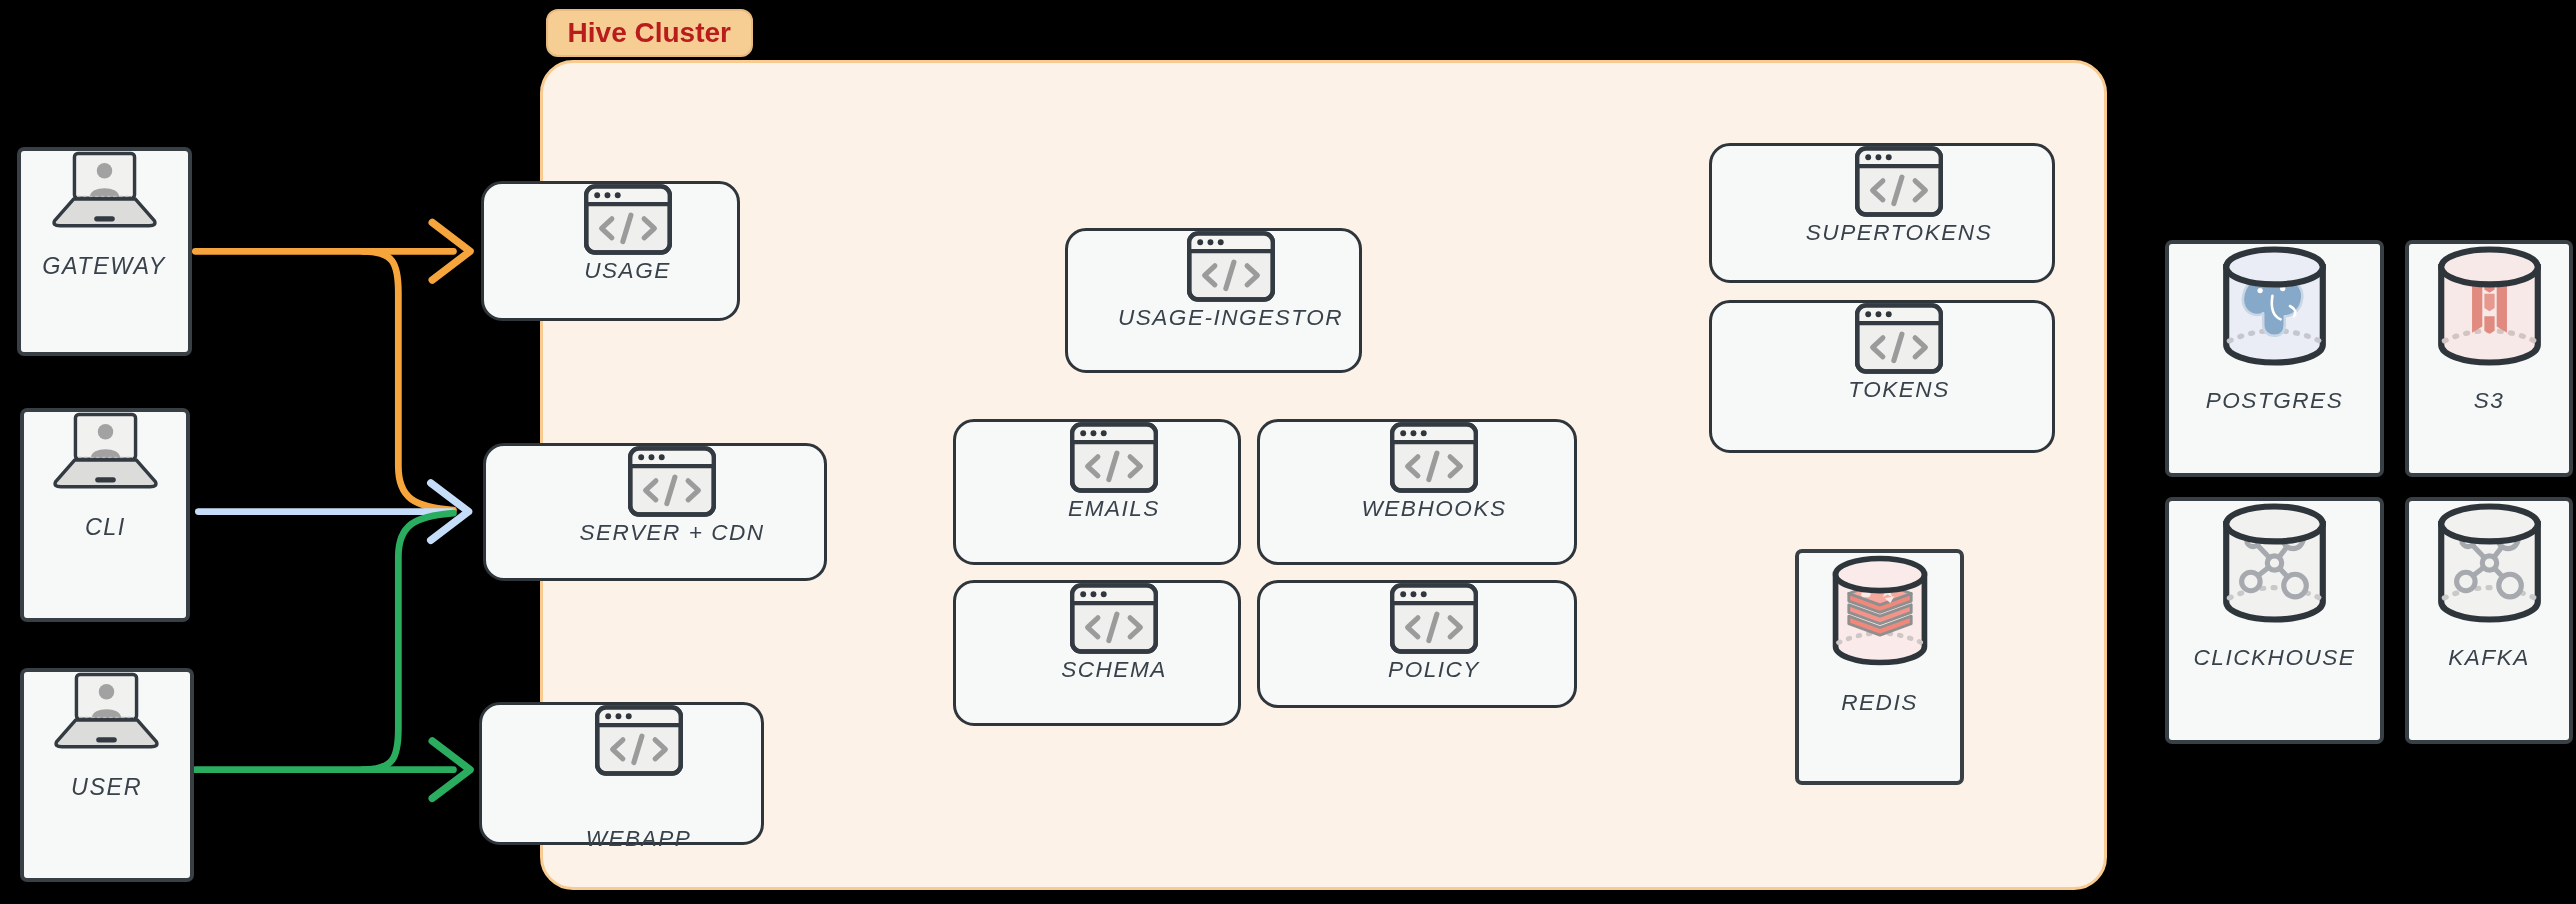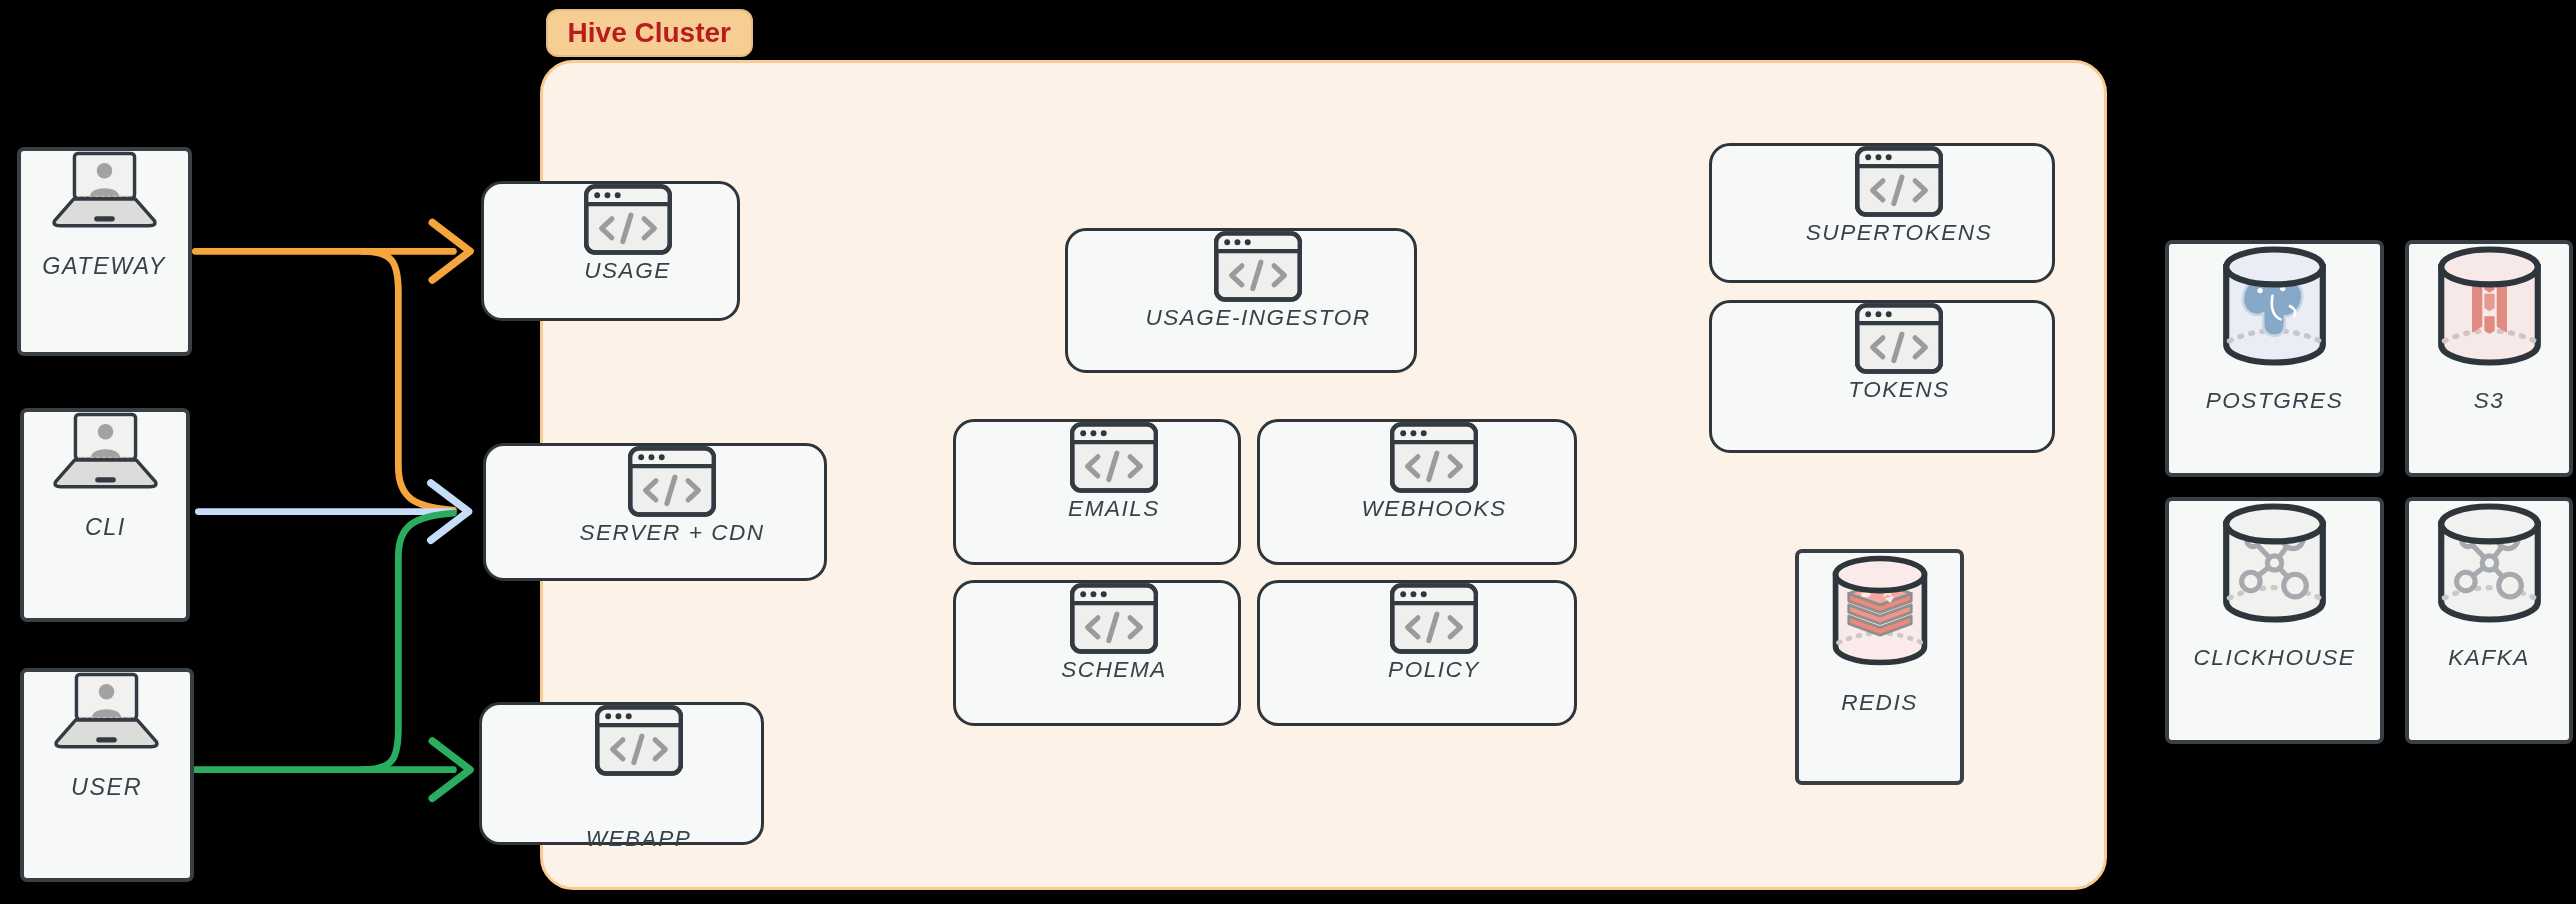--- a/index.html
+++ b/index.html
@@ -138,21 +138,21 @@
         <g stroke="#9B9B9B" stroke-width="7" fill="none" stroke-linecap="round" stroke-linejoin="round">
           <path d="M38,47 L24,60 L38,73"></path>
             <path d="M64,42 L53,78"></path>
             <path d="M82,47 L96,60 L82,73"></path>
         </g>
       </svg>
     </span>
     <span class="lbl">WEBAPP</span>
   </div>
 
-  <div class="node svc" style="left:1065px;top:228px;width:352px;height:145px;">
+  <div class="node svc" style="left:1065px;top:228px;width:297px;height:145px;">
     <span class="icon">
       <svg width="88" height="71" viewBox="0 0 120 96">
         <rect x="3" y="3" width="114" height="90" rx="12" fill="#EFEFED" stroke="#333A41" stroke-width="6"></rect>
         <path d="M3,15 Q3,3 15,3 L105,3 Q117,3 117,15 L117,24 L3,24 Z" fill="#F4F4F2"></path>
         <rect x="3" y="3" width="114" height="90" rx="12" fill="none" stroke="#333A41" stroke-width="6"></rect>
         <line x1="3" y1="27" x2="117" y2="27" stroke="#333A41" stroke-width="6"></line>
         <circle cx="18" cy="15" r="4" fill="#2F363C"></circle>
           <circle cx="32" cy="15" r="4" fill="#2F363C"></circle>
           <circle cx="46" cy="15" r="4" fill="#2F363C"></circle>
         <g stroke="#9B9B9B" stroke-width="7" fill="none" stroke-linecap="round" stroke-linejoin="round">
@@ -218,21 +218,21 @@
         <g stroke="#9B9B9B" stroke-width="7" fill="none" stroke-linecap="round" stroke-linejoin="round">
           <path d="M38,47 L24,60 L38,73"></path>
             <path d="M64,42 L53,78"></path>
             <path d="M82,47 L96,60 L82,73"></path>
         </g>
       </svg>
     </span>
     <span class="lbl">SCHEMA</span>
   </div>
 
-  <div class="node svc" style="left:1257px;top:580px;width:320px;height:146px;">
+  <div class="node svc" style="left:1257px;top:580px;width:320px;height:128px;">
     <span class="icon">
       <svg width="88" height="71" viewBox="0 0 120 96">
         <rect x="3" y="3" width="114" height="90" rx="12" fill="#EFEFED" stroke="#333A41" stroke-width="6"></rect>
         <path d="M3,15 Q3,3 15,3 L105,3 Q117,3 117,15 L117,24 L3,24 Z" fill="#F4F4F2"></path>
         <rect x="3" y="3" width="114" height="90" rx="12" fill="none" stroke="#333A41" stroke-width="6"></rect>
         <line x1="3" y1="27" x2="117" y2="27" stroke="#333A41" stroke-width="6"></line>
         <circle cx="18" cy="15" r="4" fill="#2F363C"></circle>
           <circle cx="32" cy="15" r="4" fill="#2F363C"></circle>
           <circle cx="46" cy="15" r="4" fill="#2F363C"></circle>
         <g stroke="#9B9B9B" stroke-width="7" fill="none" stroke-linecap="round" stroke-linejoin="round">

